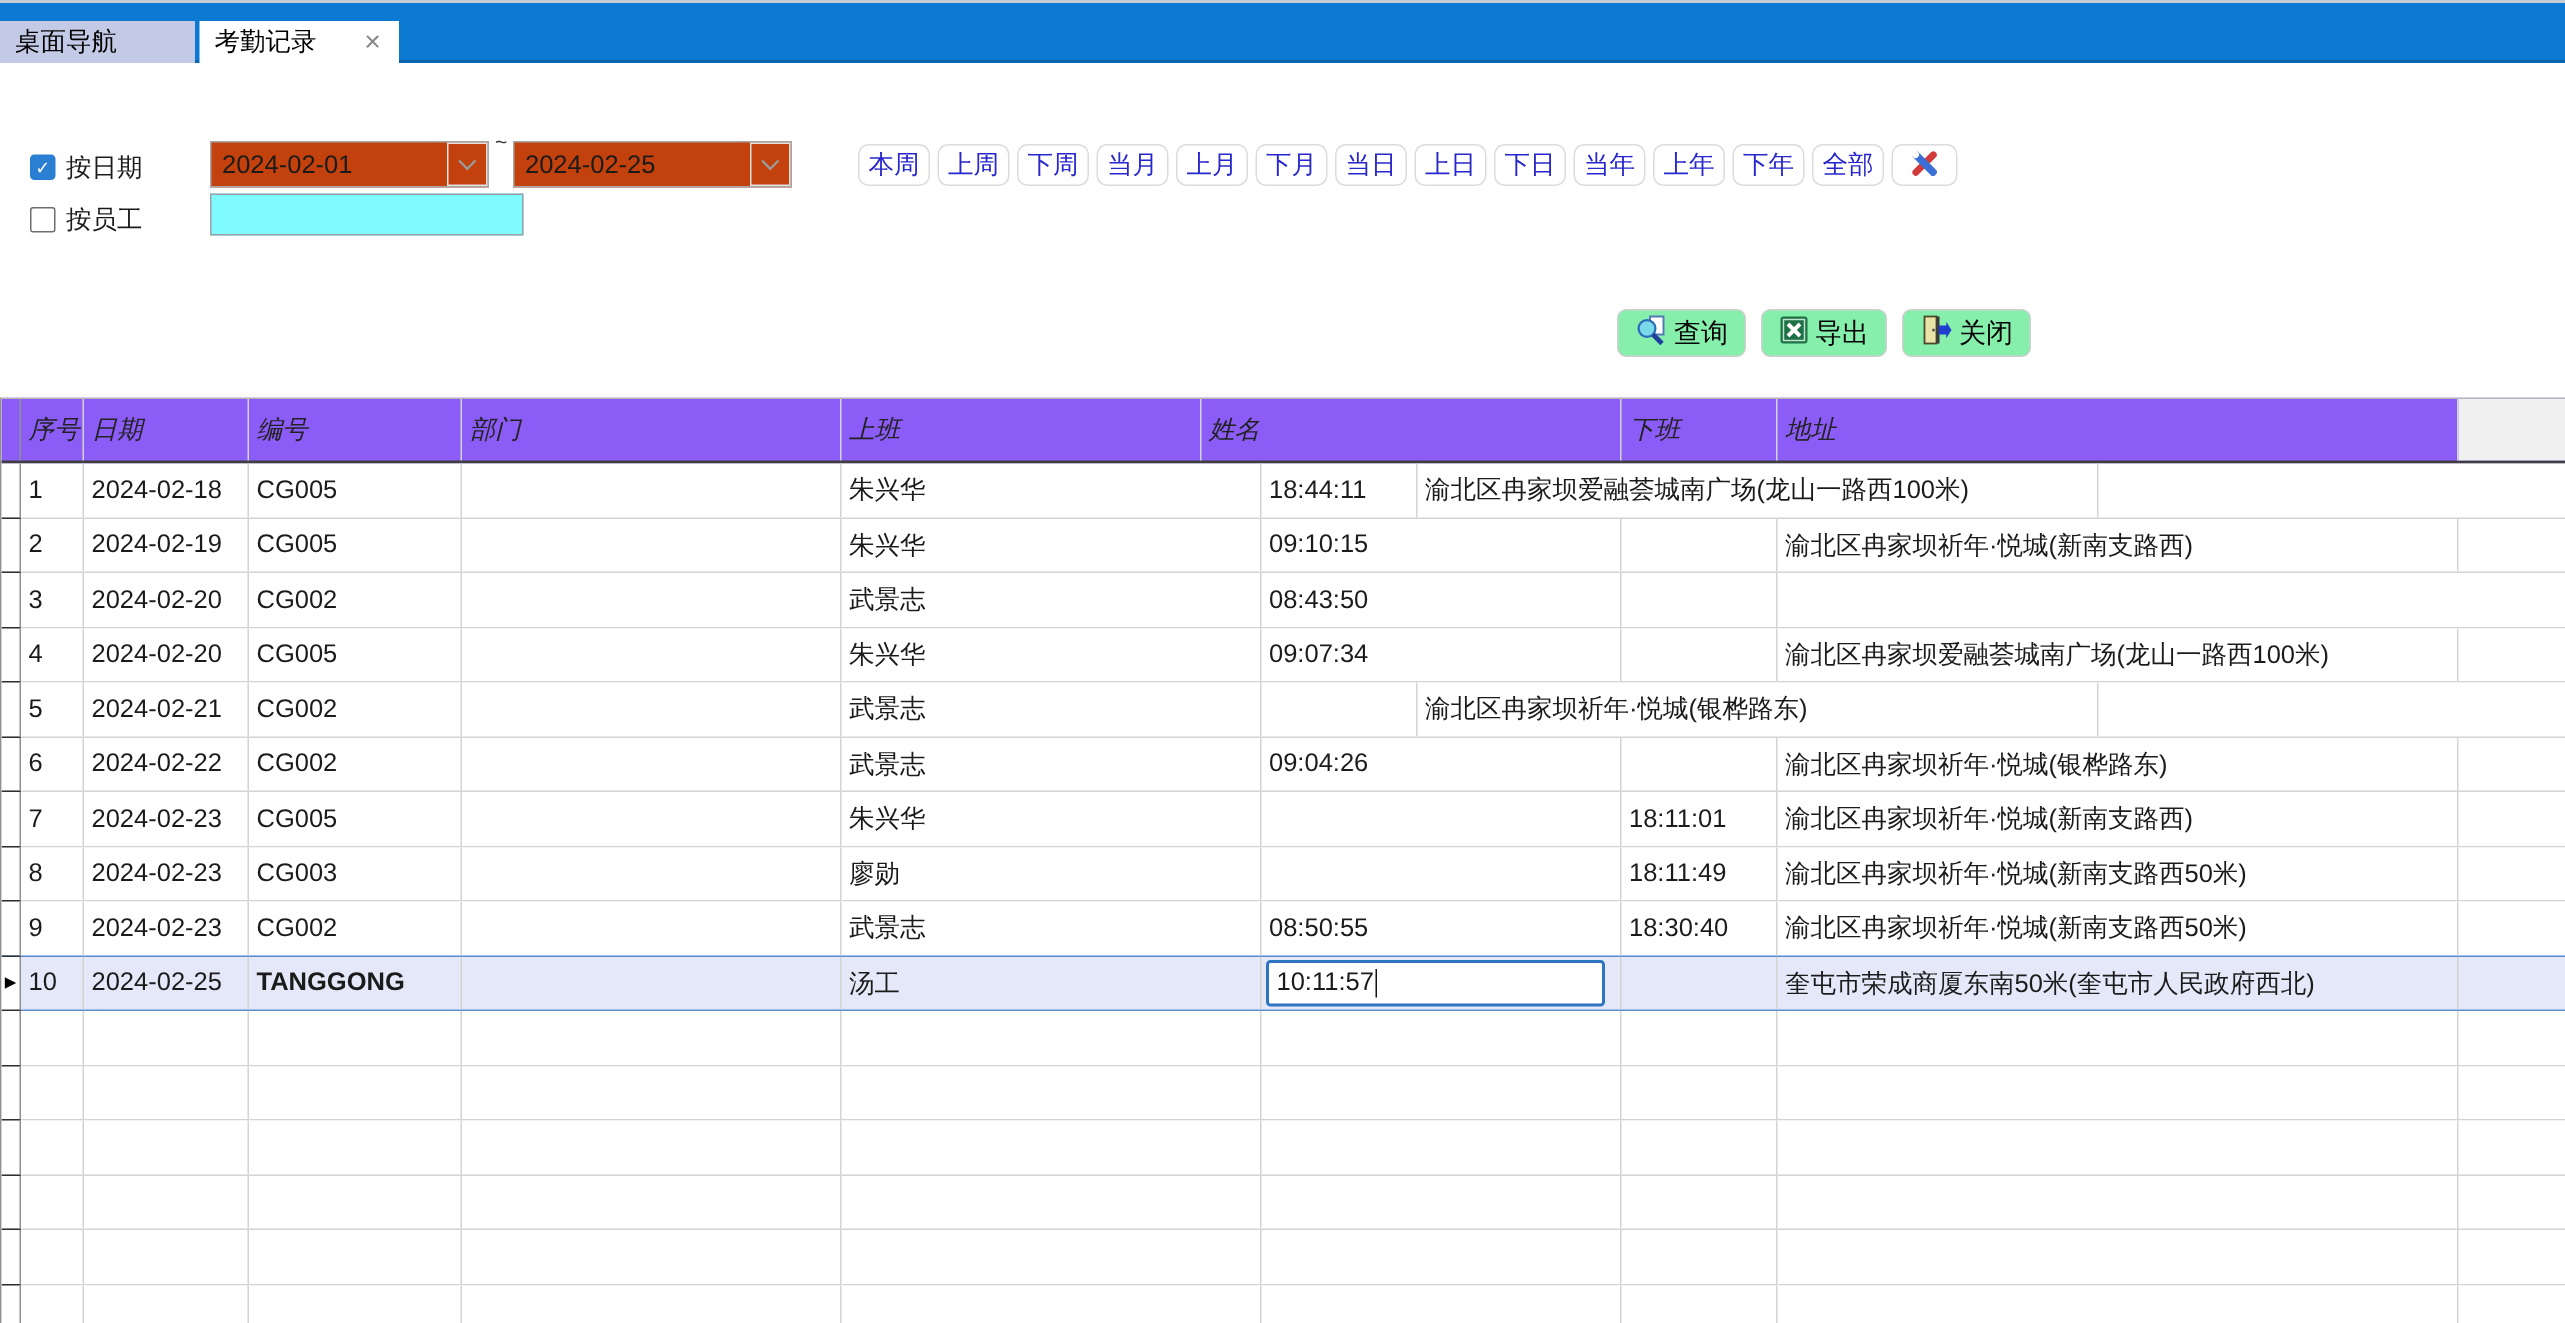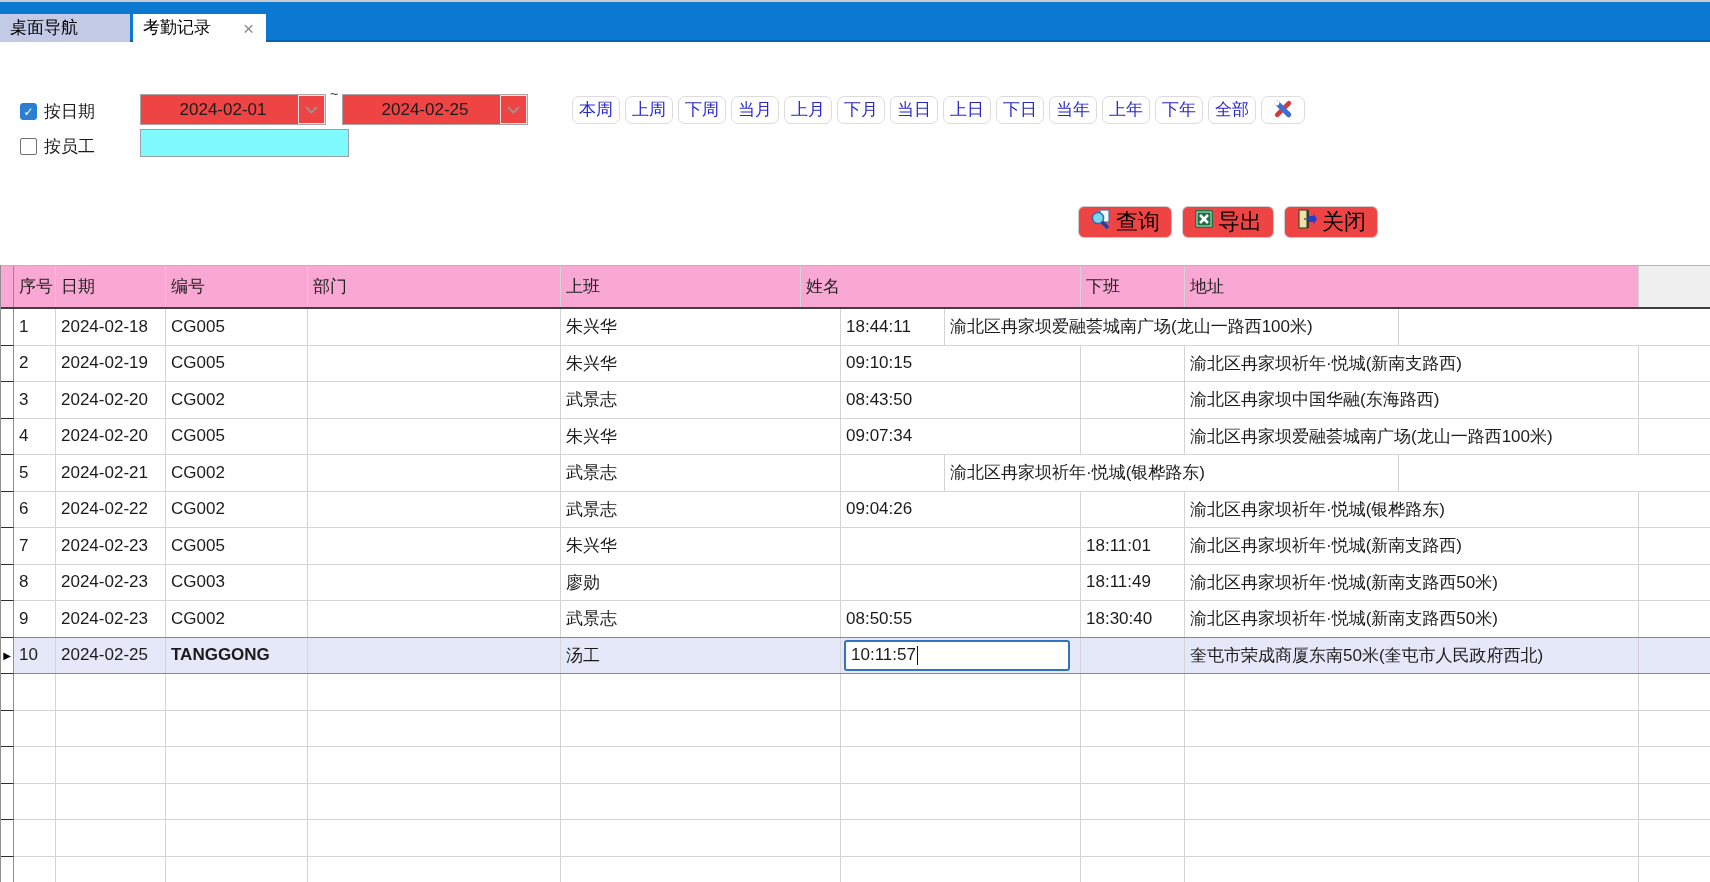--- a/index.html
+++ b/index.html
@@ -17,47 +17,47 @@
                   align-items:center; justify-content:space-between; }
   .tabclose { color:#8a8a8a; font-size:19px; line-height:1; padding:0 2px; }
 
   
   .chk { position:absolute; display:flex; align-items:center; gap:7px; font-size:17px; }
   .box { width:17px; height:17px; border-radius:3px; display:flex; align-items:center;
          justify-content:center; font-size:12px; }
   .box.checked { background:var(--checkbox_blue); color:#fff; border:1px solid var(--checkbox_blue); }
   .box.unchecked { background:#fff; border:1px solid #6e6e6e; border-radius:2px; }
 
-  .combo { position:absolute; height:31px; width:186px; background:#ef4444; border:1px solid #a7a7a7;
-           display:flex; align-items:center; font-size:17px;text-align:center; }
+  .combo { position:absolute; height:31px; width:186px; background:#c2410c; border:1px solid #a7a7a7;
+           display:flex; align-items:center; font-size:17px; }
   .combo .val { flex:1; padding-left:7px; }
   .combo .dd  { width:27px; height:100%; display:flex; align-items:center; justify-content:center;
                 border:1px solid #e3e3e3; }
   .tilde { position:absolute; left:330px; top:86px; font-size:14px; color:#333; }
 
   .quickrow { position:absolute; left:572px; top:96px; display:flex; gap:5px; }
   .qbtn { height:28px; padding:0 6px; background:#fff; border:1px solid #dcdcdc; border-radius:7px;
           color:var(--link_blue); font-size:17px; line-height:26px; white-space:nowrap; cursor:pointer;
           font-family:inherit; }
   .toolsbtn { height:28px; width:44px; background:#fff; border:1px solid #dcdcdc; border-radius:7px;
           display:flex; align-items:center; justify-content:center; cursor:pointer; }
 
   .cyanfield { position:absolute; left:140px; top:129px; width:209px; height:28px;
                background:var(--field_cyan); border:1px solid #9aa0a6; font-size:17px; padding:0 6px; }
 
   
   .actions { position:absolute; left:1078px; top:206px; display:flex; gap:10px; }
-  .abtn { height:32px; padding:0 11px; background:#ef4444; border:1px solid #cfcfcf; border-radius:6px;
-          display:flex; align-items:center; gap:4px; font-size:22px; cursor:pointer; font-family:inherit; }
+  .abtn { height:32px; padding:0 11px; background:#86efac; border:1px solid #cfcfcf; border-radius:6px;
+          display:flex; align-items:center; gap:4px; font-size:18px; cursor:pointer; font-family:inherit; }
 
   
   .grid { position:absolute; left:0; top:265px; width:1710px; height:617px; overflow:hidden;
           border-left:1px solid #8f8f8f; }
-  .ghead { display:flex; height:44px; background:#f9a8d4; border-top:1px solid #b5b5b5;
-           border-bottom:2px solid #3f3f3f; }
+  .ghead { display:flex; height:44px; background:#8b5cf6; border-top:1px solid #b5b5b5;
+           border-bottom:2px solid #3f3f3f;font-style:italic; }
   .hcell { border-right:1px solid #d4d4d4; padding-left:5px; font-size:17px; color:#222;
            display:flex; align-items:center; overflow:hidden; white-space:nowrap; }
   .grow { display:flex; height:36.5px; background:#fff; border-bottom:1px solid #d4d4d4; }
   .cell { border-right:1px solid #d4d4d4; padding-left:5px; font-size:17px;
           display:flex; align-items:center; overflow:hidden; white-space:nowrap; }
   .icell { width:13px; padding:0; border-right:1px solid #8f8f8f; position:relative;
            justify-content:center; }
   .grow .icell { border-bottom:1px solid #2f2f2f; margin-bottom:-1px; }
   .xcell { flex:1; border-right:none; }
   .ghead .xcell { background:#f0f0f0; border-left:0; }
@@ -215,21 +215,20 @@
       </div>
       <div class="grow">
         <div class="cell icell"></div>
         <div class="cell" style="width: 42px;">3</div>
         <div class="cell" style="width: 110px;">2024-02-20</div>
         <div class="cell" style="width: 142px;">CG002</div>
         <div class="cell" style="width: 253px;"></div>
         <div class="cell" style="width: 280px;">武景志</div>
         <div class="cell" style="width: 240px;">08:43:50</div>
         <div class="cell" style="width: 104px;"></div>
-        <div class="cell" style="width: 454px;">渝北区冉家坝中国华融(东海路西)</div>
         <div class="cell xcell"></div>
       </div>
       <div class="grow">
         <div class="cell icell"></div>
         <div class="cell" style="width: 42px;">4</div>
         <div class="cell" style="width: 110px;">2024-02-20</div>
         <div class="cell" style="width: 142px;">CG005</div>
         <div class="cell" style="width: 253px;"></div>
         <div class="cell" style="width: 280px;">朱兴华</div>
         <div class="cell" style="width: 240px;">09:07:34</div>

